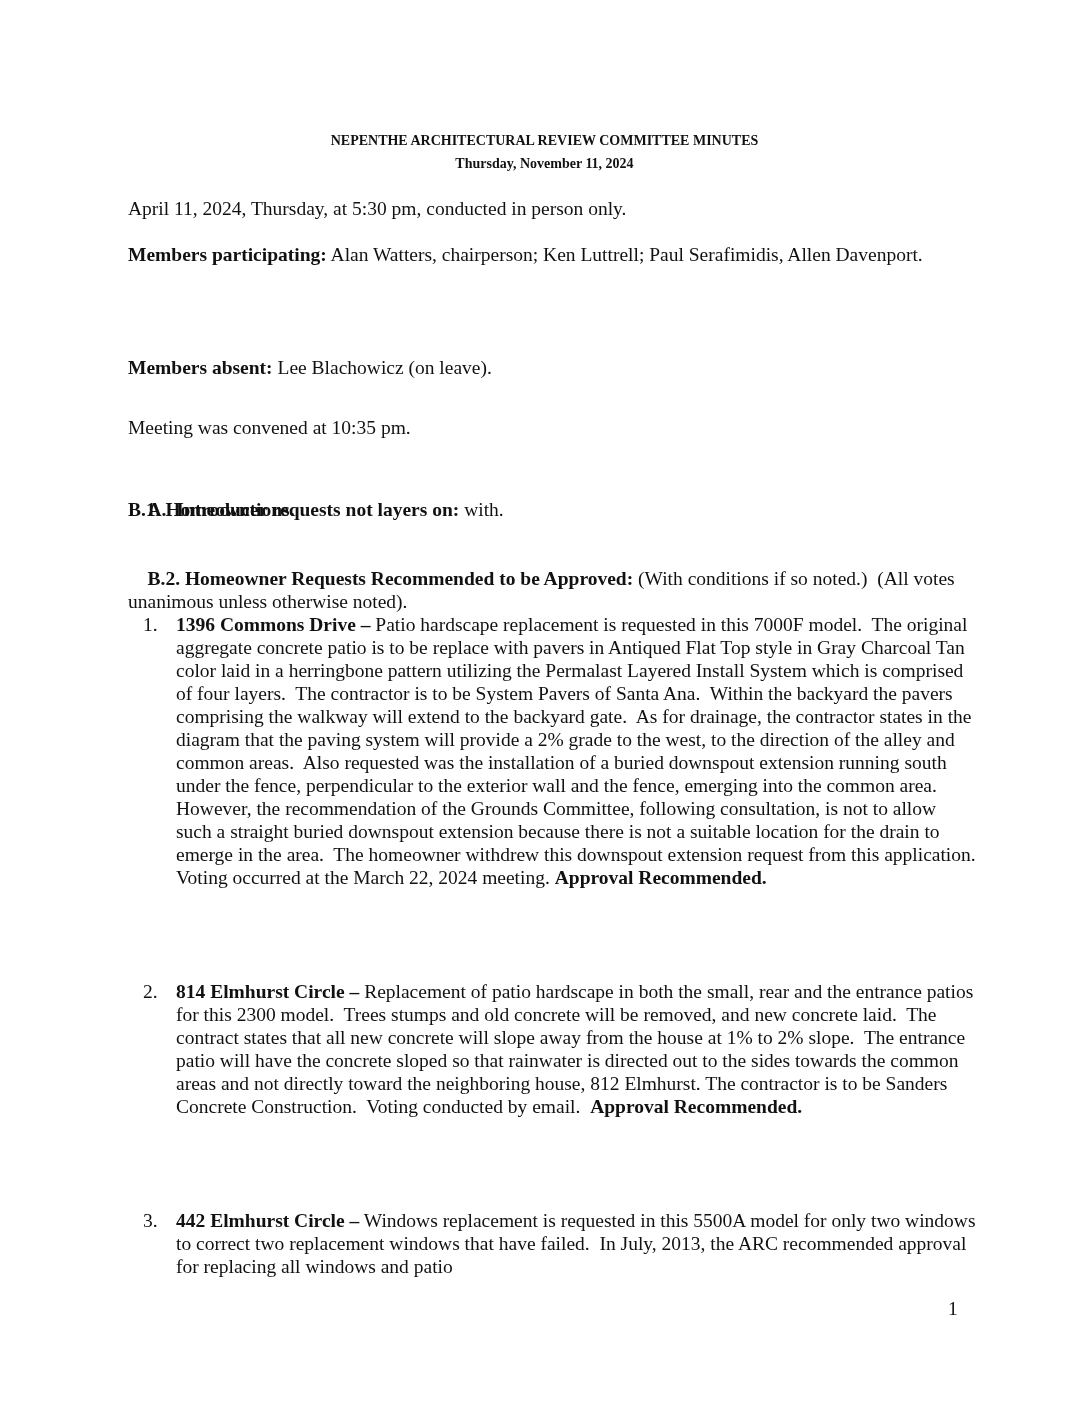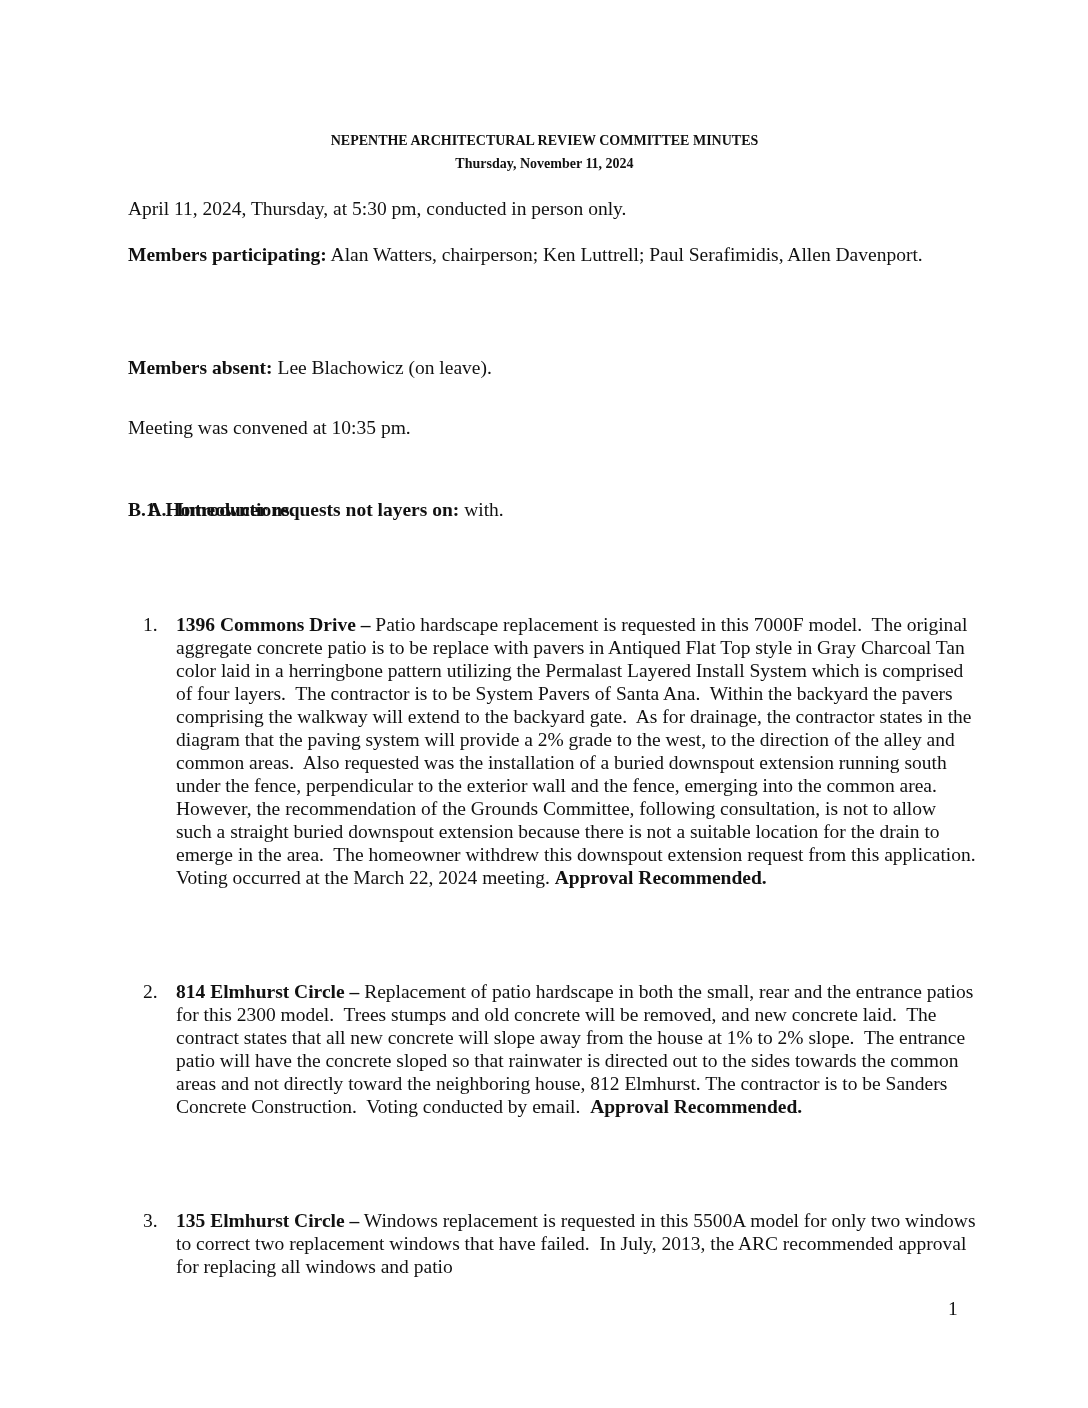--- a/index.html
+++ b/index.html
@@ -91,30 +91,33 @@
   <div class="para" style="top:416px;">Meeting was convened at 10:35 pm.</div>
 
   <div class="para" style="top:475px; white-space:pre;">
     <b>A.  Introductions.</b>
   </div>
 
   <div class="para" style="top:498px;">
     <b>B.1. Homeowner requests not layers on:</b><span> with.</span>
   </div>
 
+  <div class="para" style="top:544px; white-space:pre-wrap;">
+    <b>B.2. Homeowner Requests Recommended to be Approved:</b><span> (With conditions if so noted.)  (All votes unanimous unless otherwise noted).</span>
+  </div>
 
   <div class="list-item" style="top:613px;">
     <span class="list-num">1.</span>
     <div class="list-body" style="white-space:pre-wrap;"><b>1396 Commons Drive –</b><span> Patio hardscape replacement is requested in this 7000F model.  The original aggregate concrete patio is to be replace with pavers in Antiqued Flat Top style in Gray Charcoal Tan color laid in a herringbone pattern utilizing the Permalast Layered Install System which is comprised of four layers.  The contractor is to be System Pavers of Santa Ana.  Within the backyard the pavers comprising the walkway will extend to the backyard gate.  As for drainage, the contractor states in the diagram that the paving system will provide a 2% grade to the west, to the direction of the alley and common areas.  Also requested was the installation of a buried downspout extension running south under the fence, perpendicular to the exterior wall and the fence, emerging into the common area.  However, the recommendation of the Grounds Committee, following consultation, is not to allow such a straight buried downspout extension because there is not a suitable location for the drain to emerge in the area.  The homeowner withdrew this downspout extension request from this application. Voting occurred at the March 22, 2024 meeting. </span><b>Approval Recommended.</b></div>
   </div>
 
   <div class="list-item" style="top:980px;">
     <span class="list-num">2.</span>
     <div class="list-body" style="white-space:pre-wrap;"><b>814 Elmhurst Circle –</b><span> Replacement of patio hardscape in both the small, rear and the entrance patios for this 2300 model.  Trees stumps and old concrete will be removed, and new concrete laid.  The contract states that all new concrete will slope away from the house at 1% to 2% slope.  The entrance patio will have the concrete sloped so that rainwater is directed out to the sides towards the common areas and not directly toward the neighboring house, 812 Elmhurst. The contractor is to be Sanders Concrete Construction.  Voting conducted by email.  </span><b>Approval Recommended.</b></div>
   </div>
 
   <div class="list-item" style="top:1209px;">
     <span class="list-num">3.</span>
-    <div class="list-body" style="white-space:pre-wrap;"><b>135 Elmhurst Circle –</b><span> Windows replacement is requested in this 5500A model for only two windows to correct two replacement windows that have failed.  In July, 2013, the ARC recommended approval for replacing all windows and patio</span><b></b></div>
+    <div class="list-body" style="white-space:pre-wrap;"><b>442 Elmhurst Circle –</b><span> Windows replacement is requested in this 5500A model for only two windows to correct two replacement windows that have failed.  In July, 2013, the ARC recommended approval for replacing all windows and patio</span><b></b></div>
   </div>
 
   <div class="page-number">1</div>
 </div>
 
 </body></html>

